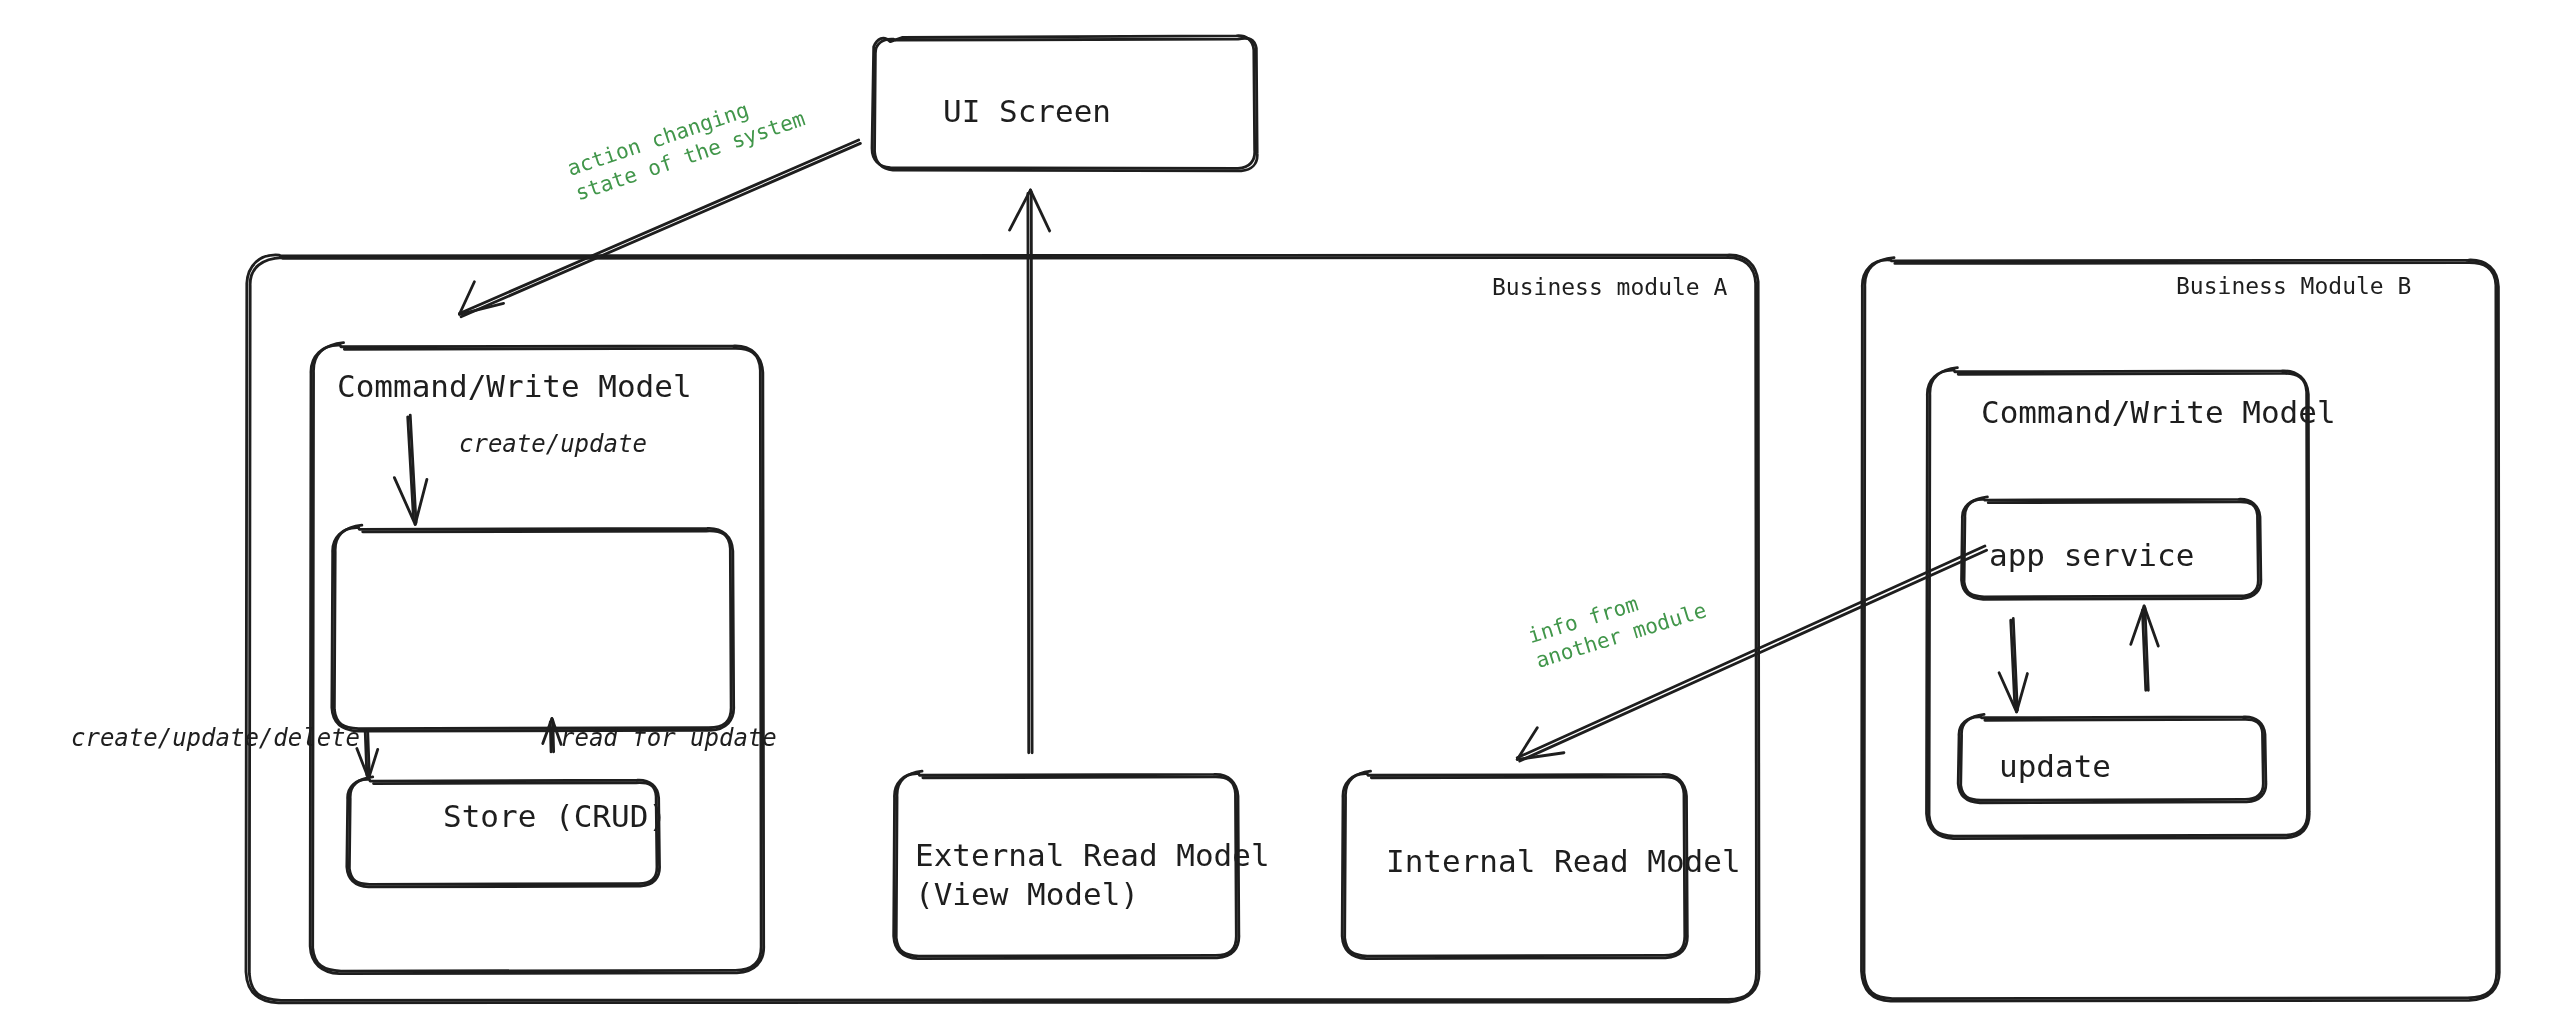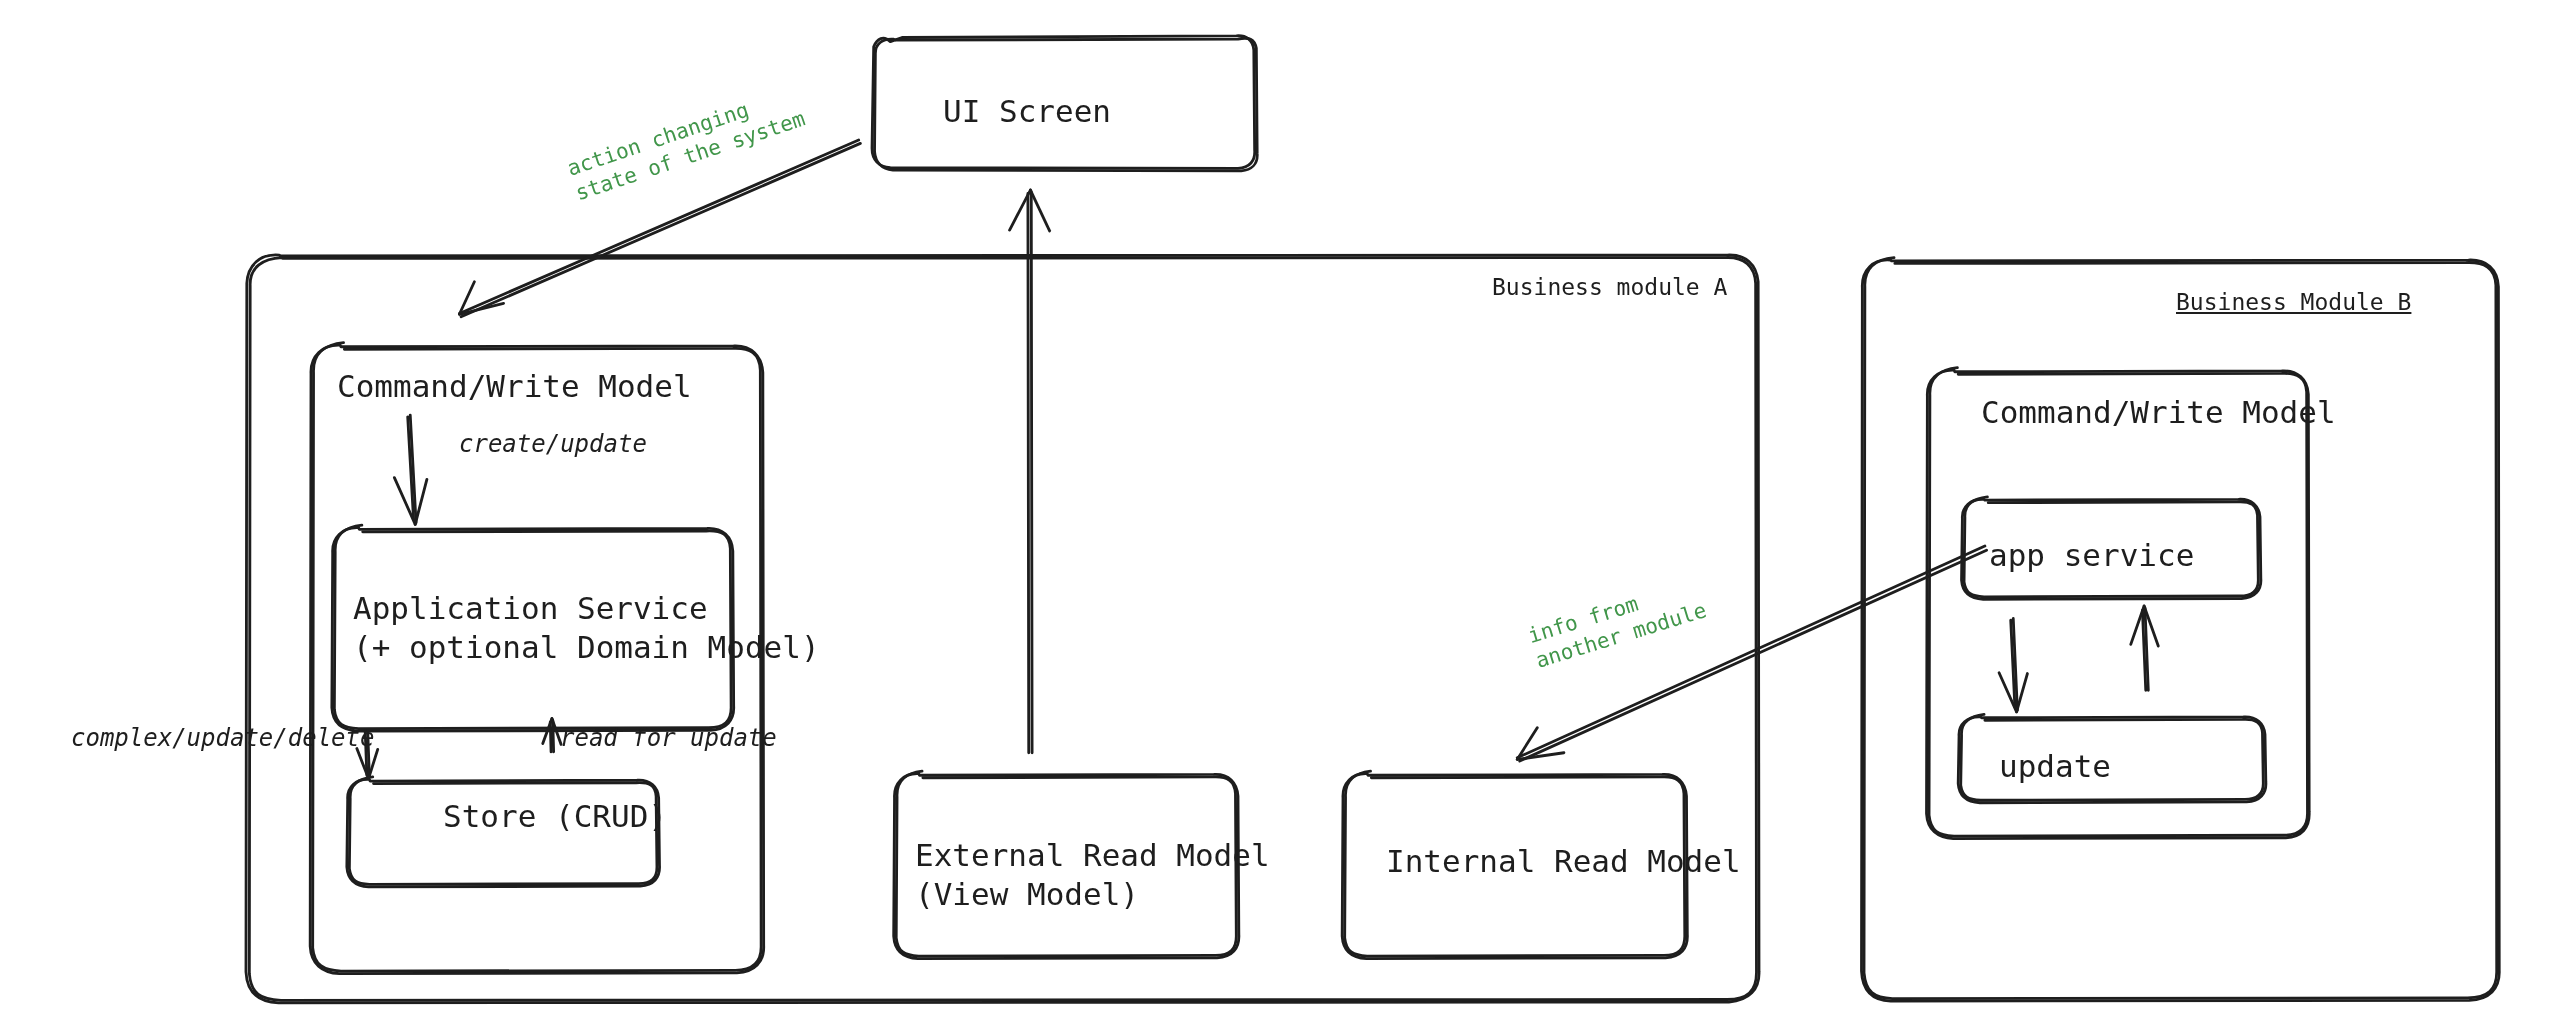--- a/index.html
+++ b/index.html
@@ -176,39 +176,37 @@
 
   <div class="lbl green sz-note-rot rot-a" style="left:564px; top:157px;">action changing
 state of the system</div>
 
   <div class="lbl sz-title" style="left:1468px; top:273px;margin-left:24px;">Business module A</div>
 
   <div class="lbl sz-box" style="left:337px; top:367px;">Command/Write Model</div>
 
   <div class="lbl sz-edge" style="left:459px; top:429px;">create/update</div>
 
-  <div class="lbl sz-box" style="left:353px; top:589px;">Application Service
-(+ optional Domain Model)</div>
-
-  <div class="lbl sz-edge" style="left:71px; top:723px;">complex/update/delete</div>
+
+  <div class="lbl sz-edge" style="left:71px; top:723px;">create/update/delete</div>
 
   <div class="lbl sz-edge" style="left:560px; top:723px;">read for update</div>
 
   <div class="lbl sz-box" style="left:400px; top:797px;margin-left:43px;">Store (CRUD)</div>
 
 
   <div class="lbl sz-box" style="left:915px; top:836px;">External Read Model
 (View Model)</div>
 
   <div class="lbl sz-box" style="left:1386px; top:842px;">Internal Read Model</div>
 
   <div class="lbl green sz-note-rot rot-b" style="left:1525px; top:624px;">info from
 another module</div>
 
-  <div class="lbl sz-title" style="left:2176px; top:288px;text-decoration:underline;">Business Module B</div>
+  <div class="lbl sz-title" style="left:2176px; top:272px;">Business Module B</div>
 
   <div class="lbl sz-box" style="left:1981px; top:393px;">Command/Write Model</div>
 
   <div class="lbl sz-box" style="left:1989px; top:536px;">app service</div>
 
   <div class="lbl sz-box" style="left:1999px; top:747px;">update</div>
 
 </div>
 
 

